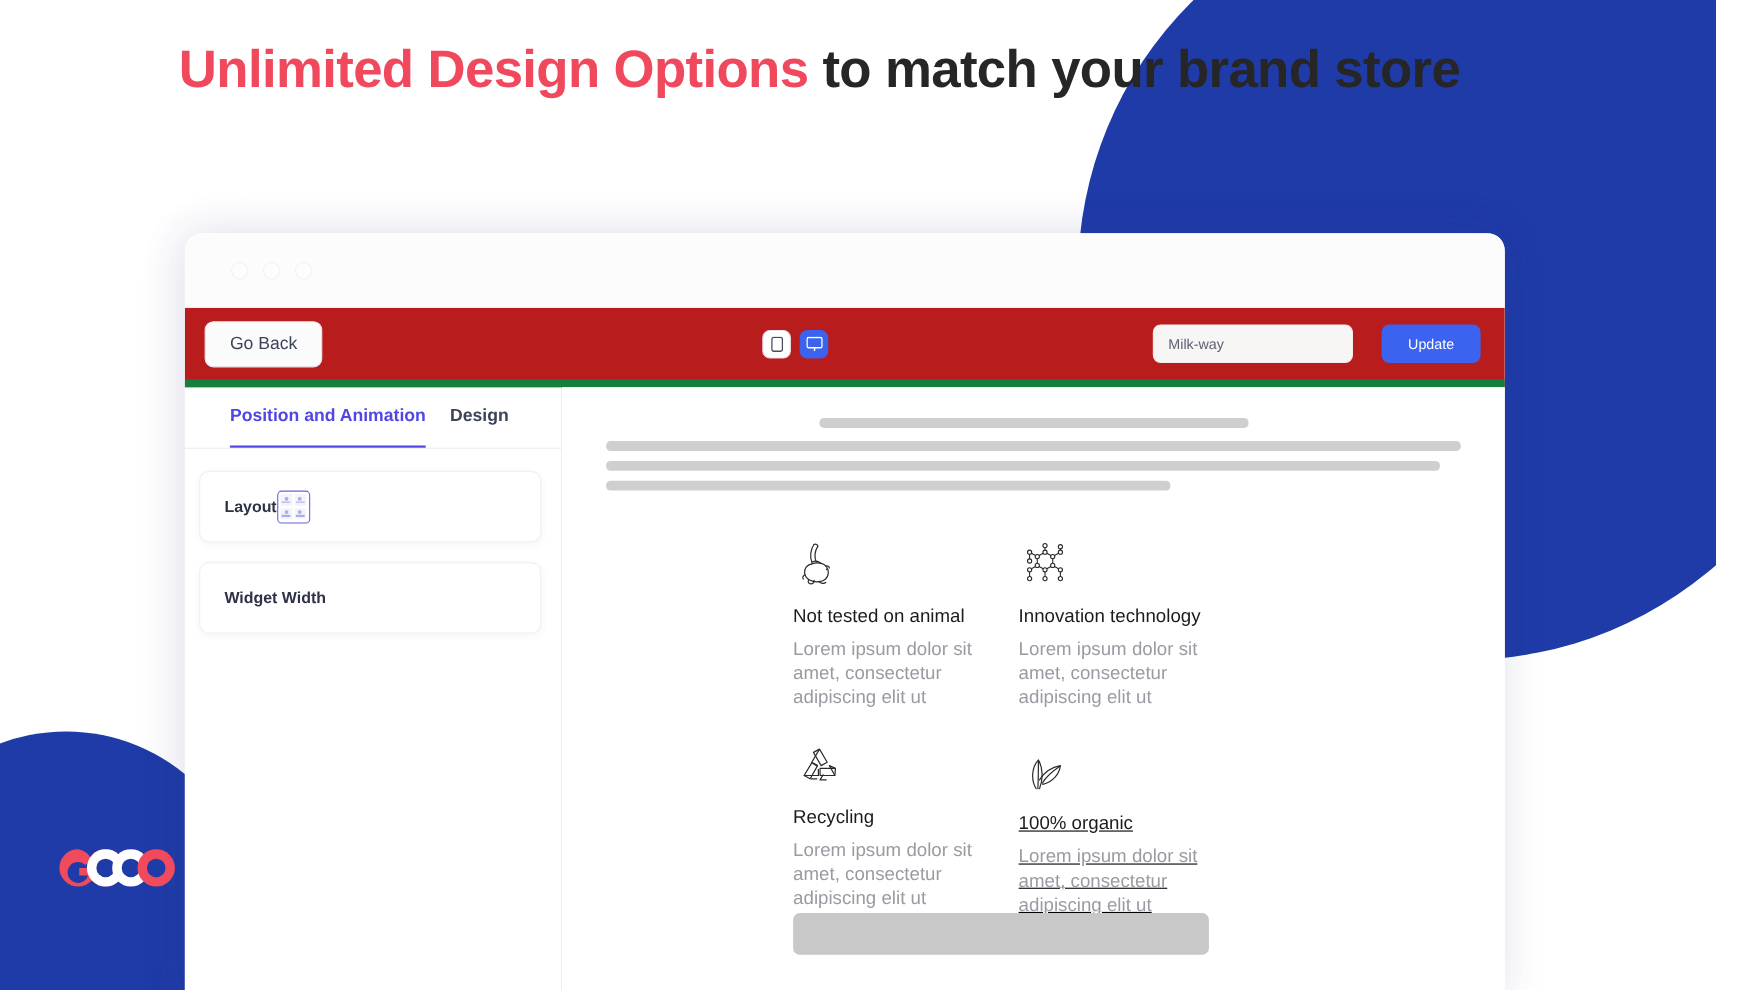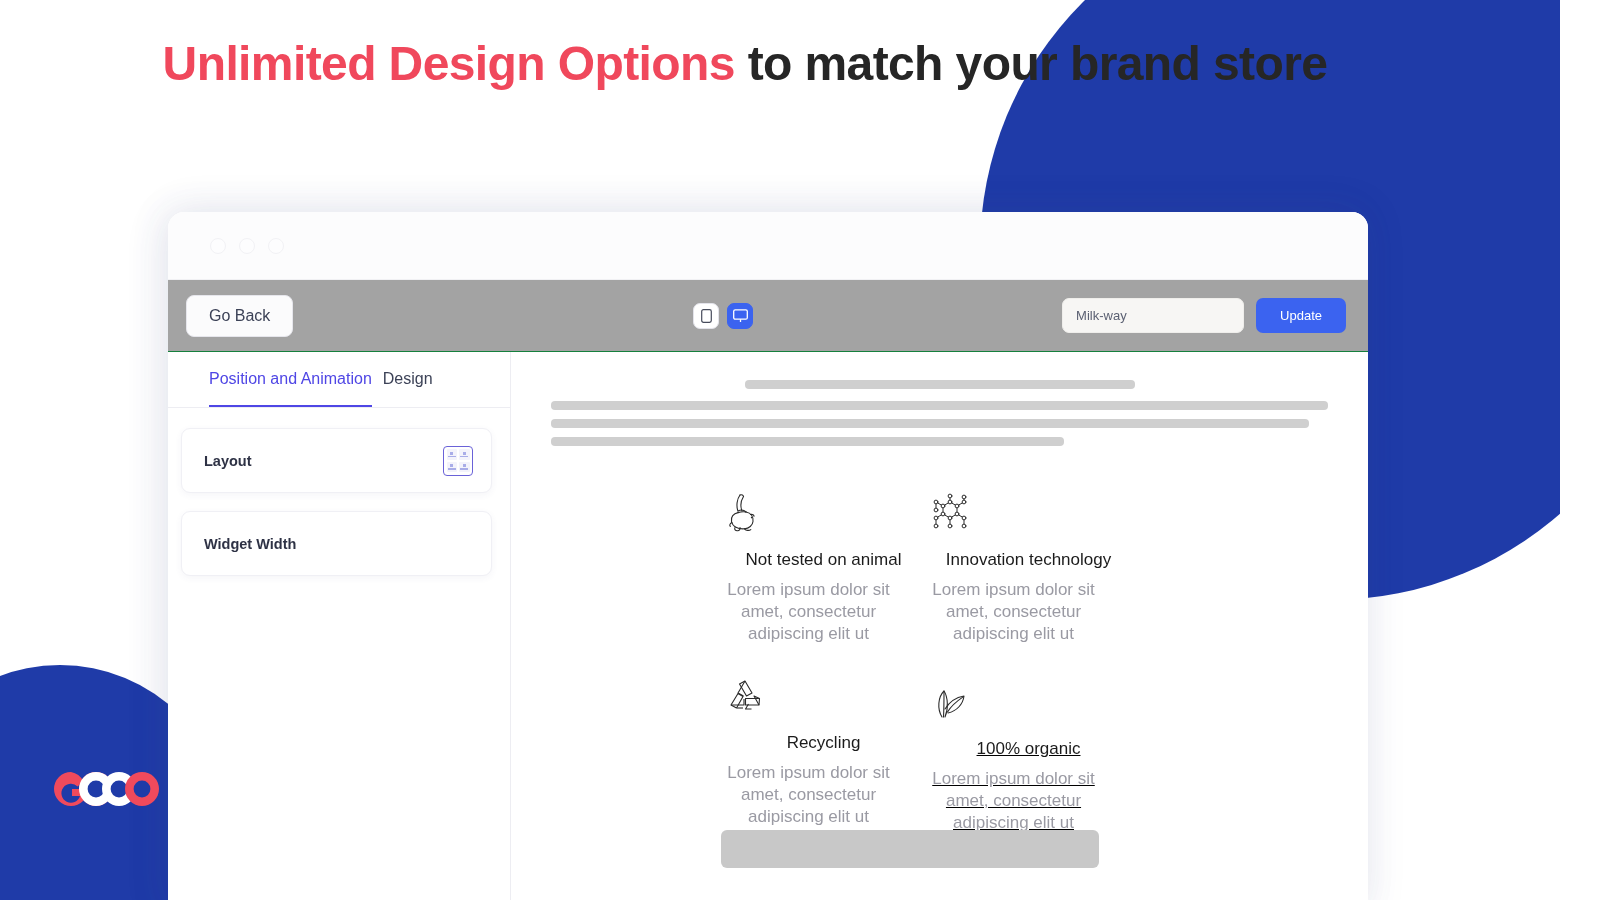--- a/index.html
+++ b/index.html
@@ -71,25 +71,25 @@
   .win-dot {
     width: 16px; height: 16px;
     border-radius: 50%;
     border: 1.5px solid #F2F2F5;
     background: #FDFDFE;
   }
 
   
   #toolbar {
     height: 72px;
-    background: #a3a3a3;
+    background: #b91c1c;
     display: flex;
     align-items: center;
     padding: 0 22px 0 18px;
-    border-bottom: 1px solid #15803d;
+    border-bottom: 7px solid #15803d;
     position: relative;
   }
   #go-back-button {
     margin-left: 0;
     padding: 11px 22px;
     font-size: 16px;
     color: #3C4257;
     background: #FBFBFC;
     border: 1px solid #E6E6EC;
     border-radius: 8px;
@@ -109,21 +109,21 @@
     display: flex; align-items: center; justify-content: center;
     cursor: pointer;
   }
   .device-btn.inactive { background: #FFFFFF; border: 1px solid #E3E3EA; }
   .device-btn.active { background: #3B63F0; border: 1px solid #3B63F0; }
 
   #toolbar-right {
     margin-left: auto;
     display: flex;
     align-items: center;
-    gap: 12px;
+    gap: 26px;
   }
   #store-name-input {
     width: 182px;
     padding: 9px 13px;
     font-size: 13px;
     color: #5B6072;
     background: #F7F6F4;
     border: 1px solid #EFEEEB;
     border-radius: 7px;
     font-family: "Liberation Sans", sans-serif;
@@ -145,24 +145,25 @@
 
   
   #sidebar {
     width: 343px;
     background: #FFFFFF;
     border-right: 1px solid #EDEDF2;
     flex: none;
   }
   #sidebar-tabs {
     display: flex;
-    gap: 11px;
+    gap: 22px;
     padding: 18px 0 0 41px;
     border-bottom: 1px solid #EDEDF2;
     height: 56px;
+    font-weight: bold;
   }
   .sidebar-tab {
     font-size: 16px;
     padding-bottom: 10px;
     cursor: pointer;
     color: #3C4257;
   }
   .sidebar-tab.active {
     color: #4F46E5;
     border-bottom: 2.5px solid #4F46E5;
@@ -170,21 +171,20 @@
   #sidebar-cards { padding: 20px 18px 0 13px; }
   .sidebar-card {
     background: #FFFFFF;
     border: 1px solid #F0F0F5;
     border-radius: 9px;
     box-shadow: 0 2px 7px rgba(70,80,130,0.055);
     height: 65px;
     margin-bottom: 18px;
     display: flex;
     align-items: center;
-    justify-content: space-between;
     padding: 0 18px 0 22px;
     cursor: pointer;
   }
   .sidebar-card-label {
     font-size: 14.5px;
     font-weight: bold;
     color: #2E3245;
   }
   .grid-icon {
     width: 30px; height: 30px;
@@ -227,21 +227,20 @@
   #sk-line-2 { width: 97.5%; }
   #sk-line-3 { width: 66%; }
 
   
   #feature-grid {
     display: grid;
     grid-template-columns: 205px 205px;
     column-gap: 0px;
     row-gap: 28px;
     padding-left: 170px;
-    text-align: center;
   }
   .feature-icon { height: 48px; margin-bottom: 12px; }
   .feature-icon svg { display: block; }
   .feature-title {
     font-size: 17px;
     color: #1B1B1B;
     margin-bottom: 9px;
     font-family: "Liberation Sans", sans-serif;
   }
   .feature-desc {

